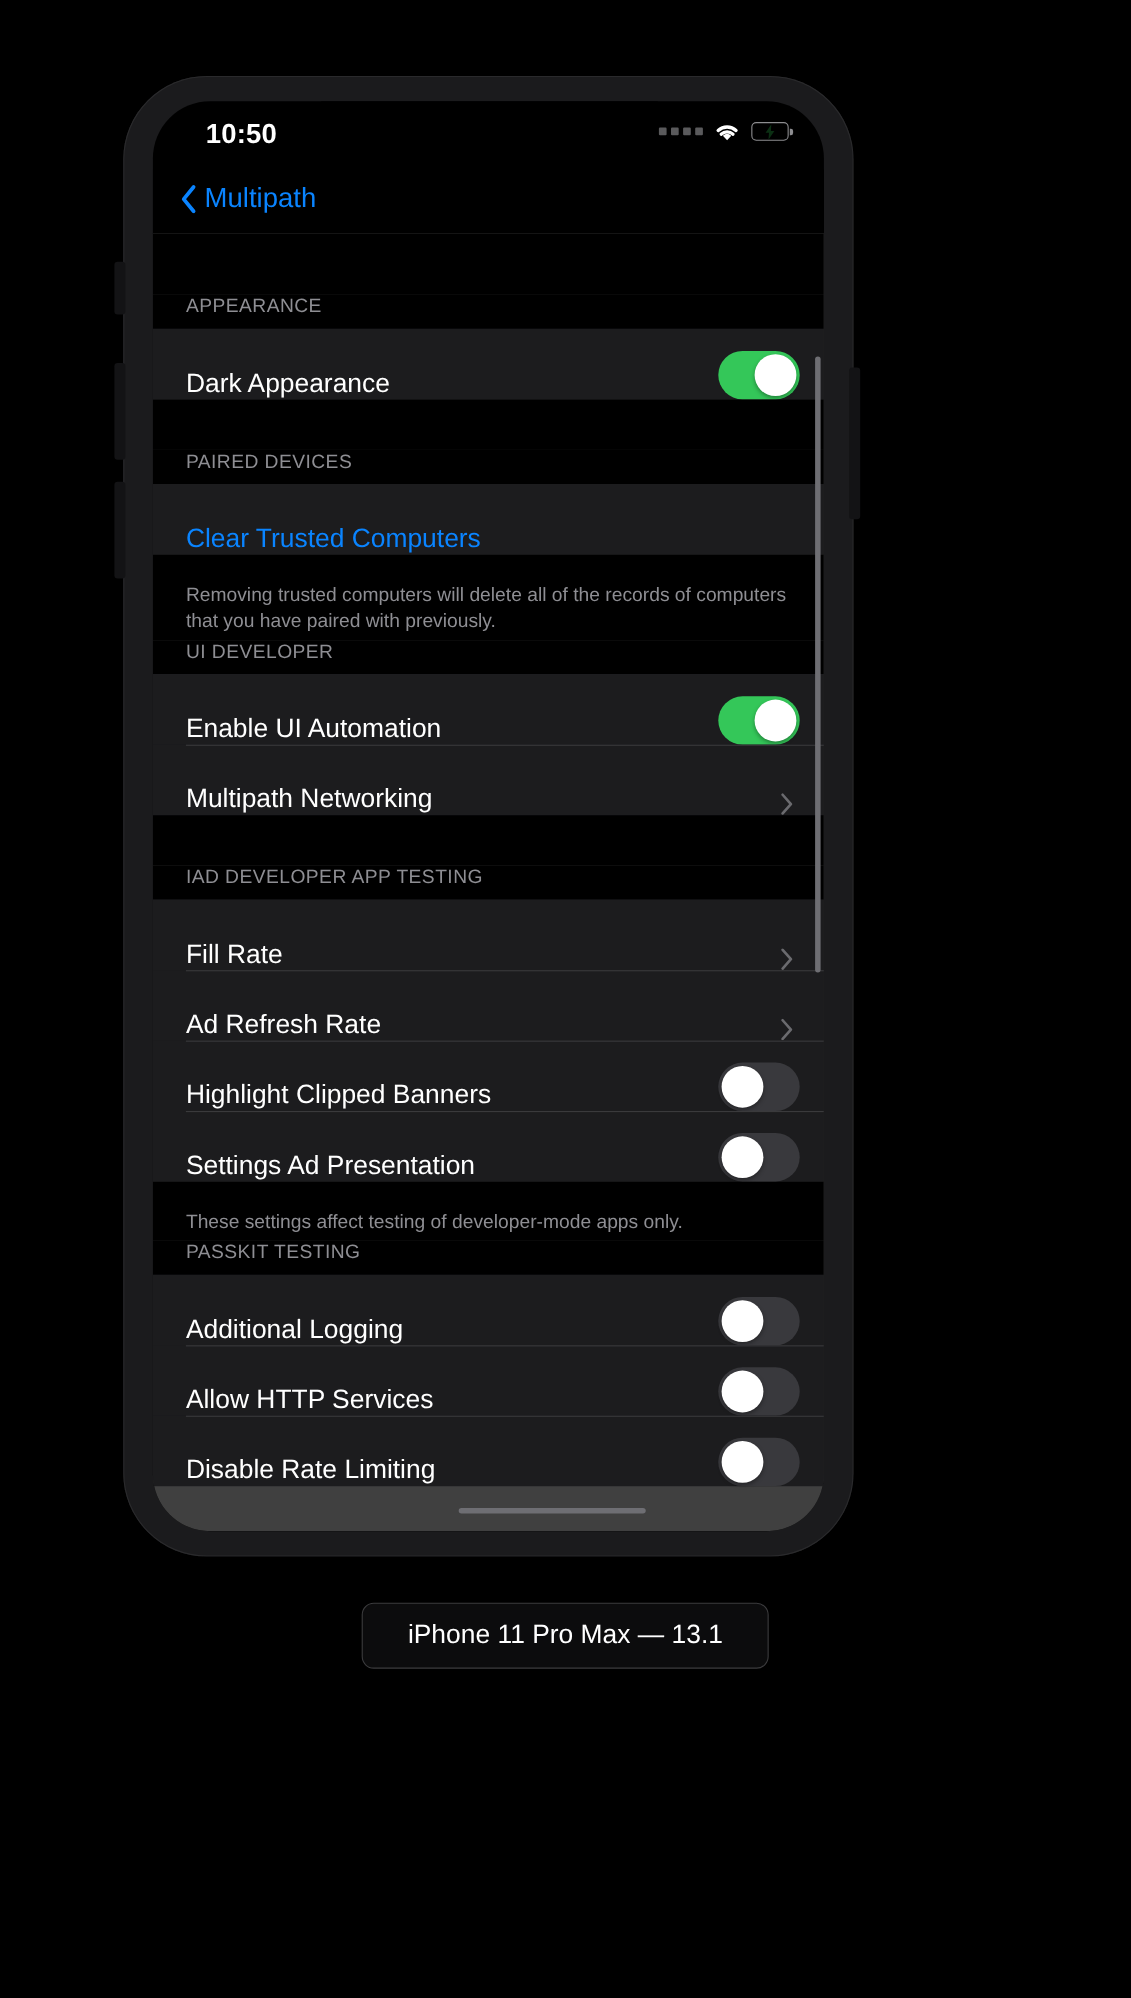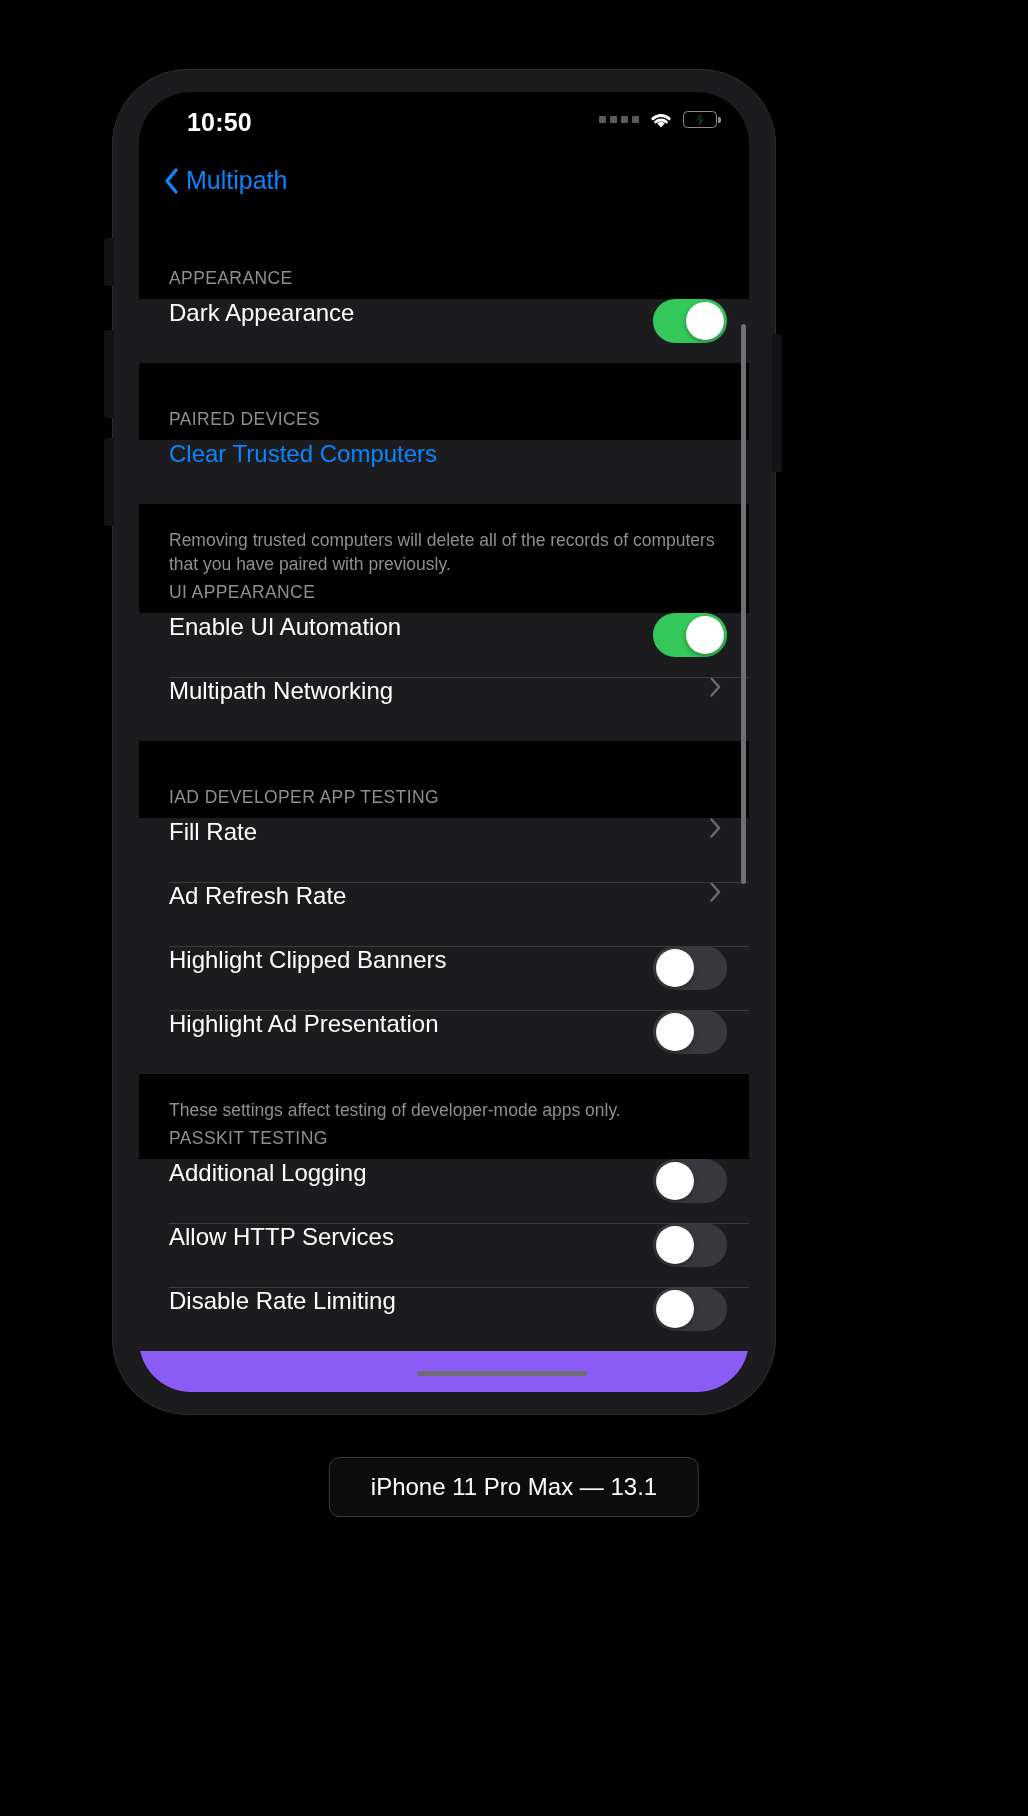--- a/index.html
+++ b/index.html
@@ -89,21 +89,21 @@
   .chev-back { width: 15px; height: 26px; display:block; }
   .nav-title {
     position: absolute; left: 0; right: 0; top: 16px;
     text-align: center; color: #ffffff;
     font-size: 22px; font-weight: bold; margin-top: 44px;
   }
 
   
   .tableview {
     position: absolute; left: 0; top: 120px; width: 610px; height: 1180px;
-    background: #8b5cf6; overflow: hidden;
+    background: #404040; overflow: hidden;
   }
   .section-header {
     background: #000000;
     color: #8e8e93;
     font-size: 17.5px;
     letter-spacing: .4px;
     padding: 0 0 10px 30px;
     display: flex; align-items: flex-end;
   }
   .section-footer {
@@ -113,21 +113,21 @@
     line-height: 1.38;
     padding: 24px 32px 6px 30px;
   }
   .gap-top { height: 56px; background:#000; }
   .gap-mid { height: 46px; background:#000; }
 
   .group { background: #1c1c1e; }
   .cell {
     position: relative;
     height: 64px;
-    display: flex; align-items: flex-start;
+    display: flex; align-items: flex-end;
     padding: 0 22px 0 30px;
     background: #1c1c1e;
     cursor: pointer;
   }
   .cell + .cell::before {
     content:""; position: absolute; left: 30px; right: 0; top: 0;
     height: 1px; background: #3a3a3c;
   }
   .cell-label { color: #ffffff; font-size: 24px; flex: 1; }
   .cell-label.link { color: #0a84ff; }
@@ -240,21 +240,21 @@
       <div class="gap-mid"></div>
 
       <div class="section-header">PAIRED DEVICES</div>
       <div class="group">
         <div class="cell">
           <span class="cell-label link">Clear Trusted Computers</span>
         </div>
       </div>
       <div class="section-footer">Removing trusted computers will delete all of the records of computers that you have paired with previously.</div>
 
-      <div class="section-header">UI APPEARANCE</div>
+      <div class="section-header">UI DEVELOPER</div>
       <div class="group">
         <div class="cell">
           <span class="cell-label">Enable UI Automation</span>
           <span class="switch on">
               <span class="knob"></span>
             </span>
         </div>
         <div class="cell">
           <span class="cell-label">Multipath Networking</span>
           <svg class="chev" viewBox="0 0 11 20">
@@ -279,21 +279,21 @@
             <path d="M1.5 1.5 L9 10 L1.5 18.5" stroke="#6a6a6e" stroke-width="2.4" fill="none" stroke-linecap="round" stroke-linejoin="round"></path>
           </svg>
         </div>
         <div class="cell">
           <span class="cell-label">Highlight Clipped Banners</span>
           <span class="switch off">
               <span class="knob"></span>
             </span>
         </div>
         <div class="cell">
-          <span class="cell-label">Highlight Ad Presentation</span>
+          <span class="cell-label">Settings Ad Presentation</span>
           <span class="switch off">
               <span class="knob"></span>
             </span>
         </div>
       </div>
       <div class="section-footer">These settings affect testing of developer-mode apps only.</div>
 
       <div class="section-header">PASSKIT TESTING</div>
       <div class="group">
         <div class="cell">

